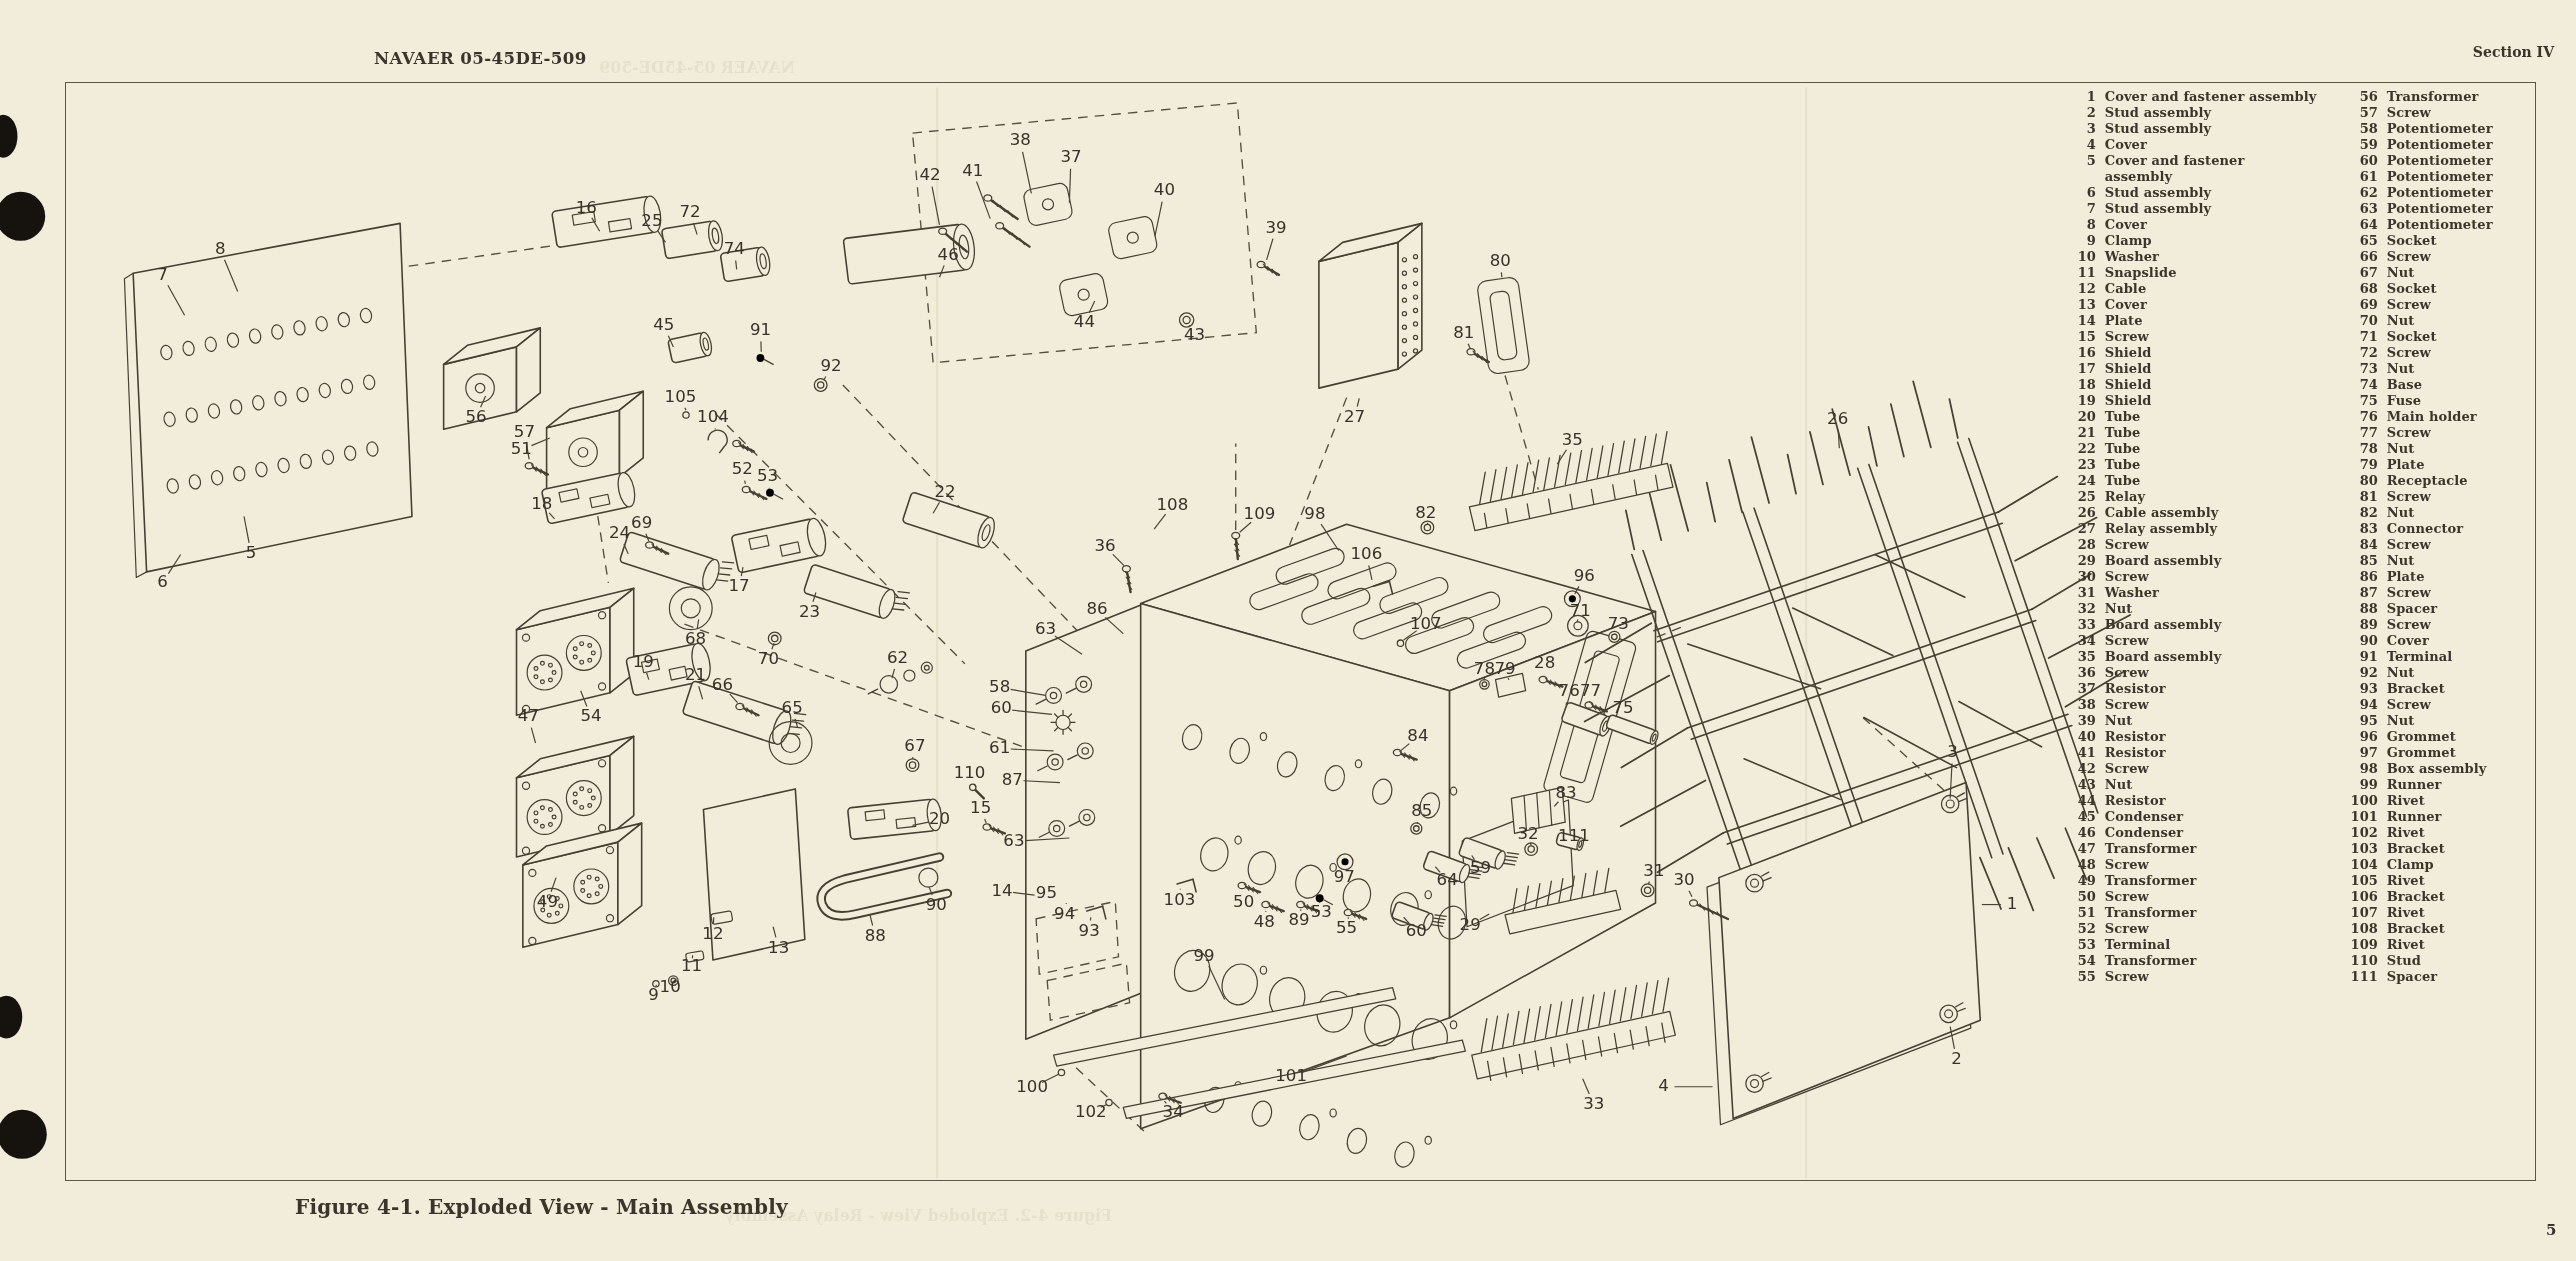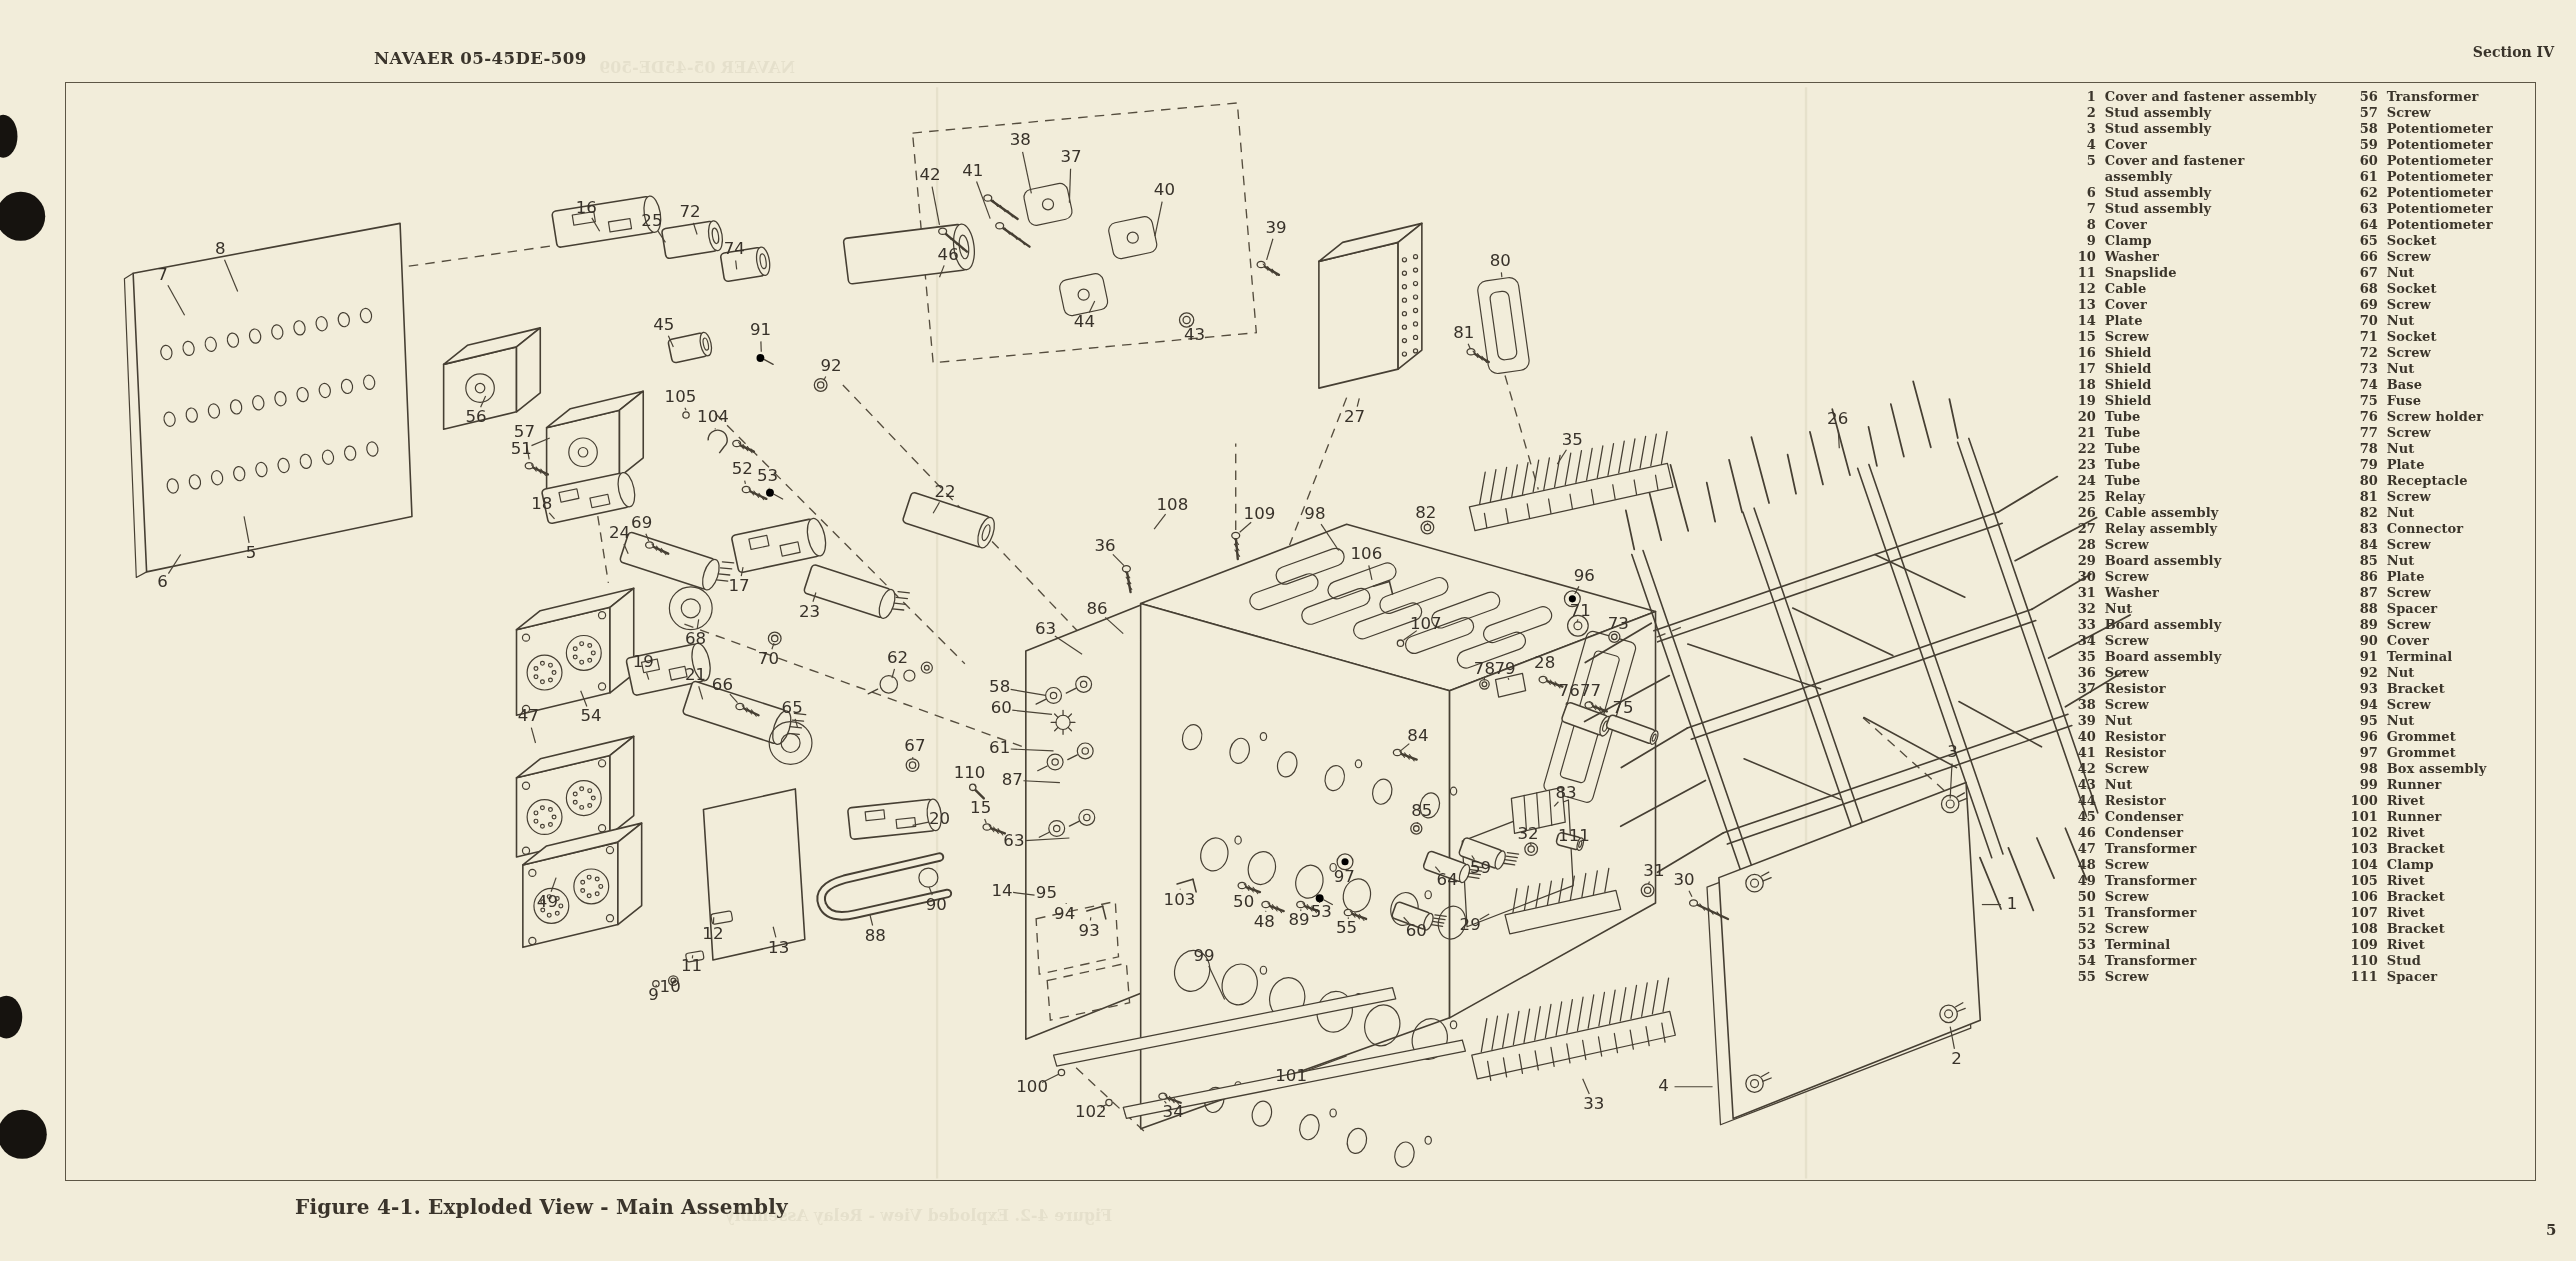--- a/index.html
+++ b/index.html
@@ -342,21 +342,21 @@
     <div class="prow">
       <span class="pn">74</span>
       <span class="pm">Base</span>
     </div>
     <div class="prow">
       <span class="pn">75</span>
       <span class="pm">Fuse</span>
     </div>
     <div class="prow">
       <span class="pn">76</span>
-      <span class="pm">Screw holder</span>
+      <span class="pm">Main holder</span>
     </div>
     <div class="prow">
       <span class="pn">77</span>
       <span class="pm">Screw</span>
     </div>
     <div class="prow">
       <span class="pn">78</span>
       <span class="pm">Nut</span>
     </div>
     <div class="prow">

